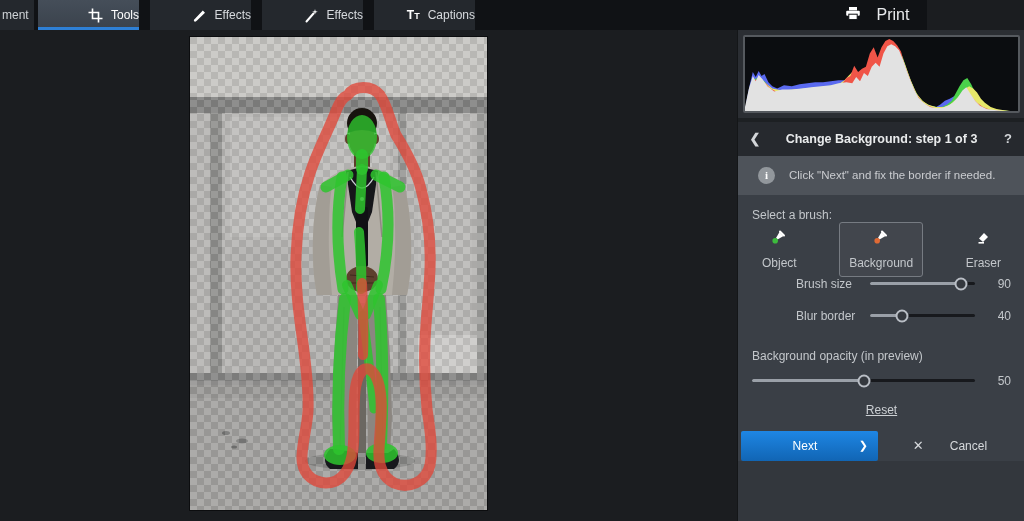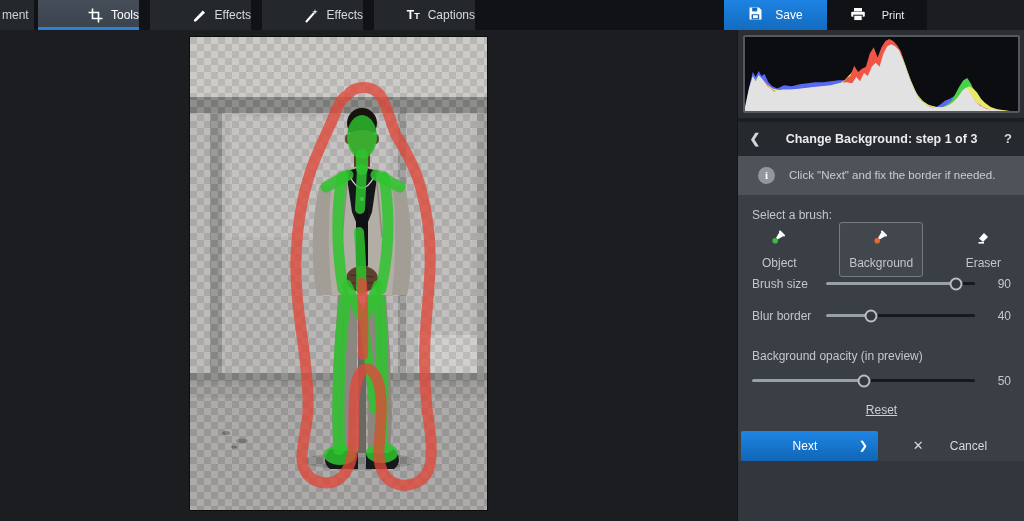--- a/index.html
+++ b/index.html
@@ -10,21 +10,21 @@
   .tab{display:flex;align-items:center;justify-content:flex-end;gap:8px;background:#24282d;color:#d7dade;
        font-size:12px;margin-right:11px;cursor:default;}
   .tab .ticon{display:flex;align-items:center;}
   .tab.partial{width:32px;margin-right:4px;color:#cfd3d6;justify-content:flex-start;padding-left:2px;overflow:hidden;}
   .tab.t{width:101px;}
   .tab.active{background:linear-gradient(#454e59,#3a424c);color:#fff;box-shadow:inset 0 -3px 0 #2e80d6;}
   .topbar .spacer{flex:1;}
   .save-btn{display:flex;align-items:center;justify-content:center;gap:12px;width:103px;height:30px;border:none;
        background:linear-gradient(#1d83e2,#136cc0);color:#fff;font-size:12px;font-family:inherit;cursor:pointer;}
   .print-btn{display:flex;align-items:center;justify-content:center;gap:16px;width:100px;height:30px;border:none;
-       background:transparent;color:#e8eaec;font-size:11px;font-family:inherit;cursor:pointer;}
+       background:transparent;color:#e8eaec;font-size:16px;font-family:inherit;cursor:pointer;}
   .cap-icon{font-weight:bold;color:#fff;font-size:12px;letter-spacing:0;}
   .cap-icon .small{font-size:9px;}
 
   
   .canvas{position:absolute;left:190px;top:37px;width:297px;height:473px;outline:1px solid #0c0d0f;}
 
   
   .panel{position:absolute;left:737px;top:30px;width:287px;height:491px;background:#1d2023;border-left:1px solid #141618;
          display:flex;flex-direction:column;}
   .hist-wrap{height:88px;background:#2b2e33;padding:5px 5px 5px 5px;box-sizing:border-box;}
@@ -37,21 +37,21 @@
   .phead .help{width:34px;text-align:center;color:#d3d6d9;font-size:13px;font-weight:bold;cursor:pointer;}
   .pinfo{height:42px;background:#4e535a;display:flex;align-items:center;gap:14px;padding:0 12px 0 20px;color:#caccd0;font-size:11.5px;}
   .info-i{width:17px;height:17px;border-radius:50%;background:#92979c;color:#fff;font-weight:bold;font-size:11px;
           display:flex;align-items:center;justify-content:center;font-family:"Liberation Serif",serif;flex:0 0 auto;}
   .controls{flex:1;background:#3a3f46;padding:0 14px;color:#c3c7cb;font-size:12px;}
   .sect-label{margin-top:13px;}
   .brush-row{margin-top:12px;height:32px;display:flex;align-items:center;justify-content:space-between;}
   .brush-opt{display:flex;align-items:center;gap:8px;padding:6px 9px;border:1px solid transparent;border-radius:3px;cursor:pointer;flex-direction:column;}
   .brush-opt.selected{border-color:#767b82;background:#42464d;}
   .slider-row{display:flex;align-items:center;height:28px;margin-top:4px;}
-  .slider-row .slabel{width:66px;flex:0 0 auto;}
+  .slider-row .slabel{width:66px;flex:0 0 auto;margin-left:44px;}
   .slider-track{position:relative;flex:1;height:3px;background:#17191d;border-radius:2px;margin:0 12px 0 8px;}
   .slider-fill{position:absolute;left:0;top:0;height:3px;background:#9aa0a8;border-radius:2px;}
   .slider-handle{position:absolute;top:50%;width:13px;height:13px;border-radius:50%;background:#34383e;
                  border:2px solid #b9bec5;transform:translate(-50%,-50%);box-sizing:border-box;cursor:pointer;}
   .svalue{width:24px;text-align:right;flex:0 0 auto;}
   .op-label{margin-top:19px;}
   .reset{margin-top:8px;text-align:center;}
   .reset a{color:#ccd0d4;text-decoration:underline;cursor:pointer;}
   .action-row{display:flex;align-items:center;margin:14px -11px 0 -11px;height:30px;}
   .next-btn{flex:0 0 137px;height:30px;border:none;border-radius:2px;background:linear-gradient(#1e86e4,#1165b4);
@@ -94,31 +94,20 @@
           <path d="M11 1 L11.6 3.2 L13.8 3.8 L11.6 4.4 L11 6.6 L10.4 4.4 L8.2 3.8 L10.4 3.2 Z" fill="#fff"></path>
         </svg>
       </span>
       <span>Effects</span>
     </div>
     <div class="tab t">
       <span class="cap-icon">T<span class="small">T</span></span>
       <span>Captions</span>
     </div>
     <div class="spacer"></div>
-    <button class="save-btn">
-      <span>
-        <svg width="15" height="15" viewBox="0 0 15 15">
-          <path d="M1.5 1.5 H11 L13.5 4 V13.5 H1.5 Z" fill="#fff"></path>
-          <rect x="4.2" y="1.8" width="5" height="3.6" fill="#1567b8"></rect>
-          <rect x="3.6" y="8.2" width="7.6" height="5" rx="0.6" fill="#1567b8"></rect>
-          <rect x="5" y="9.2" width="4.8" height="3" fill="#fff"></rect>
-        </svg>
-      </span>
-      <span>Save</span>
-    </button>
     <button class="print-btn">
       <span>
         <svg width="16" height="15" viewBox="0 0 16 15">
           <rect x="4" y="1" width="8" height="3.4" fill="#fff"></rect>
           <rect x="1.2" y="4.8" width="13.6" height="5" rx="1" fill="#fff"></rect>
           <rect x="3.8" y="8.2" width="8.4" height="5.4" fill="#fff" stroke="#101215" stroke-width="1"></rect>
         </svg>
       </span>
       <span>Print</span>
     </button>

